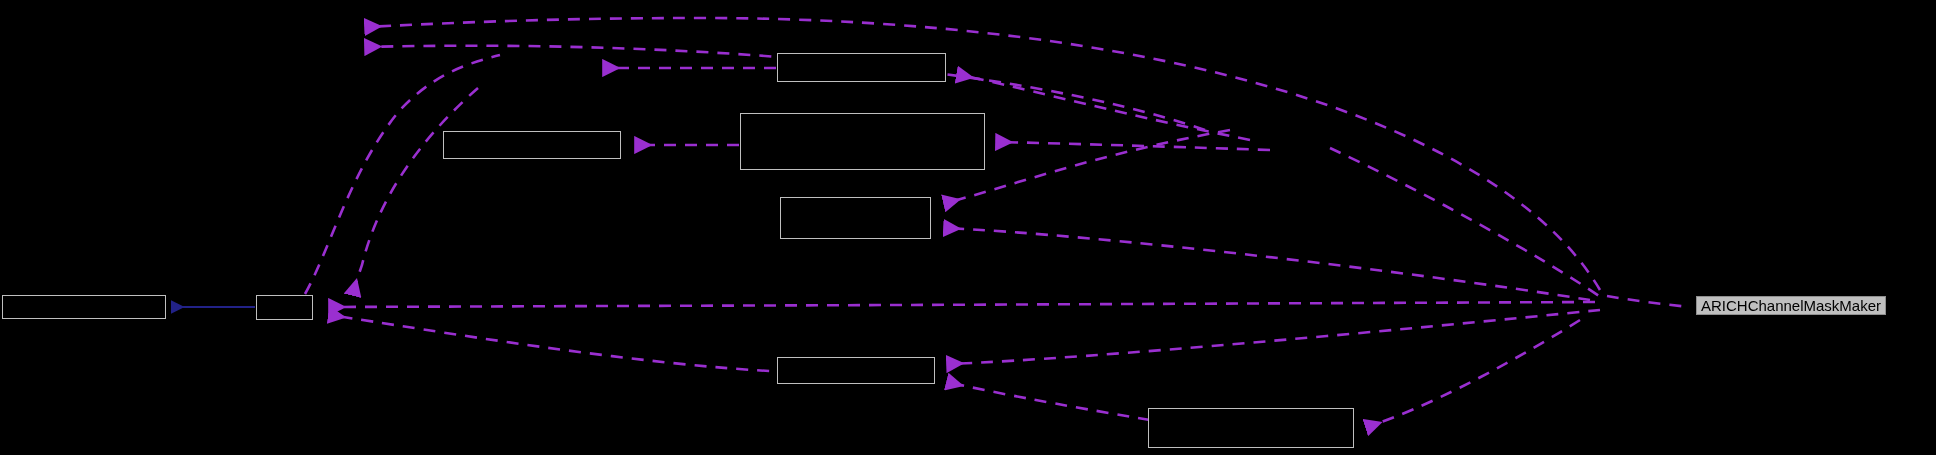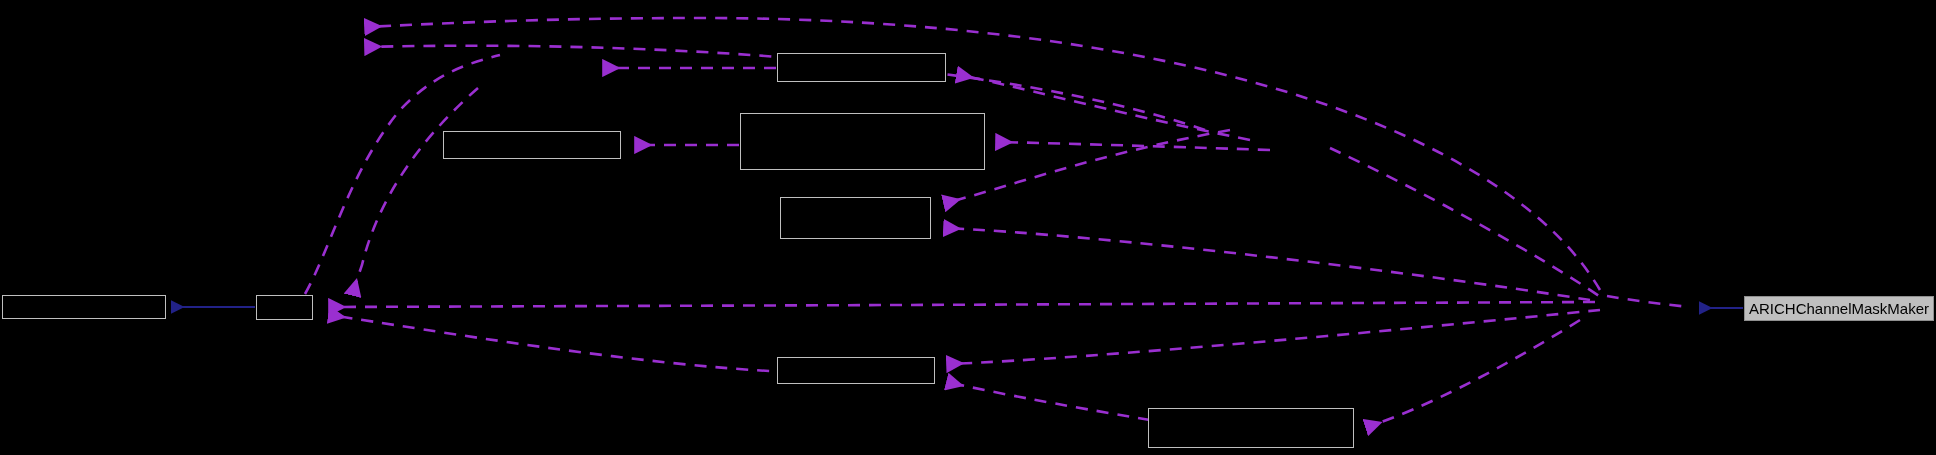--- a/index.html
+++ b/index.html
@@ -109,16 +109,16 @@
     <div class="node" style="left:777px; top:53px;  width:169px; height:29px;"></div>
 
     <div class="node" style="left:740px; top:113px; width:245px; height:57px;"></div>
 
     <div class="node" style="left:780px; top:197px; width:151px; height:42px;"></div>
 
     <div class="node" style="left:777px; top:357px; width:158px; height:27px;"></div>
 
     <div class="node" style="left:1148px; top:408px; width:206px; height:40px;"></div>
 
-    <div class="node highlight" style="left:1744px; top:296px; width:190px; height:25px;">ARICHChannelMaskMaker</div>
+    <div class="node highlight" style="left:1696px; top:296px; width:190px; height:19px;">ARICHChannelMaskMaker</div>
   </div>
 
 </div>
 
 </body></html>

